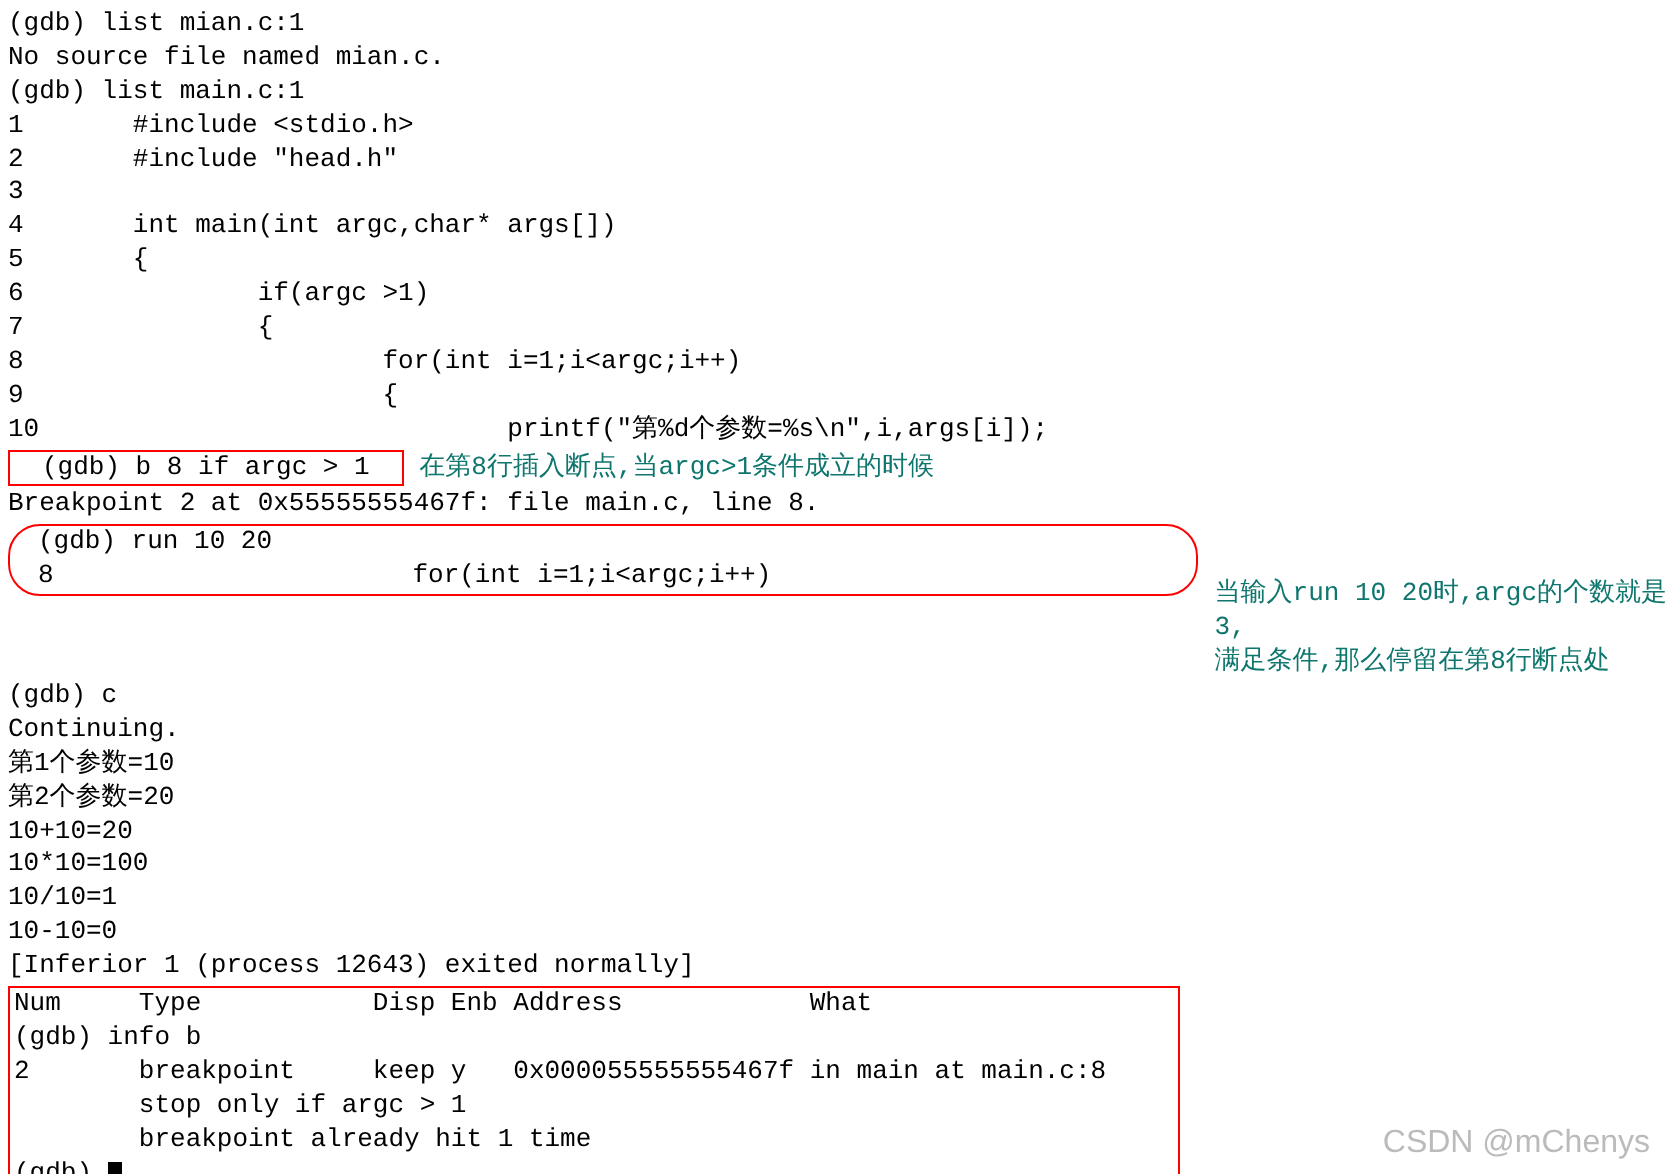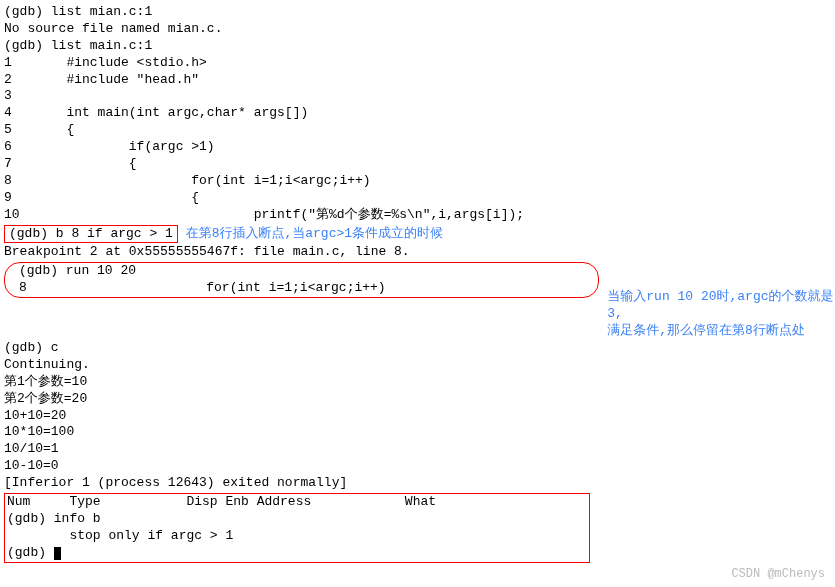--- a/index.html
+++ b/index.html
@@ -11,39 +11,39 @@
     background: #fff;
     color: #000;
     width: 835px;
   }
   .line { white-space: pre; }
   .redbox {
     border: 1.5px solid #ff0000;
     margin: 1px 0;
     display: inline-block;
   }
-  .redtext { color: #3b82f6; }
+  .redtext { color: #0f766e; }
   .nowrap { white-space: nowrap; }
   .flex { display: flex; align-items: flex-start; }
   .flexcol { display: flex; flex-direction: column; }
   .side-anno { margin-left: 8px; margin-top: 28px; }
   .cursor {
     display: inline-block;
     width: 7px;
     height: 13px;
     background: #000;
     vertical-align: text-bottom;
   }
   .watermark {
     position: fixed;
     right: 10px;
     bottom: 4px;
     color: #bbb;
-    font-size: 12px;
-    font-family: Liberation Mono, monospace;
+    font-size: 16px;
+    font-family: Liberation Sans, sans-serif;
   }
 </style>
 </head>
 <body>
 
 <div>
   <div class="line">(gdb) list mian.c:1</div>
   <div class="line">No source file named mian.c.</div>
   <div class="line">(gdb) list main.c:1</div>
   <div class="line">1       #include &lt;stdio.h&gt;</div>
@@ -51,21 +51,21 @@
   <div class="line">3</div>
   <div class="line">4       int main(int argc,char* args[])</div>
   <div class="line">5       {</div>
   <div class="line">6               if(argc &gt;1)</div>
   <div class="line">7               {</div>
   <div class="line">8                       for(int i=1;i&lt;argc;i++)</div>
   <div class="line">9                       {</div>
   <div class="line">10                              printf("第%d个参数=%s\n",i,args[i]);</div>
 
   <div class="nowrap">
-    <span class="redbox" style="padding:0 4px;">
+    <span class="redbox" style="padding:0 16px;">
       <span class="line">(gdb) b 8 if argc &gt; 1</span>
     </span>
     <span class="redtext">在第8行插入断点,当argc&gt;1条件成立的时候</span>
   </div>
 
   <div class="line">Breakpoint 2 at 0x55555555467f: file main.c, line 8.</div>
 
   <div class="flex">
     <div class="redbox" style="width:590px; padding:0 14px;border-radius:16px;">
       <div class="line">(gdb) run 10 20</div>
@@ -84,18 +84,20 @@
   <div class="line">第2个参数=20</div>
   <div class="line">10+10=20</div>
   <div class="line">10*10=100</div>
   <div class="line">10/10=1</div>
   <div class="line">10-10=0</div>
   <div class="line">[Inferior 1 (process 12643) exited normally]</div>
 
   <div class="redbox" style="width:580px; padding:0 2px;">
     <div class="line">Num     Type           Disp Enb Address            What</div>
     <div class="line">(gdb) info b</div>
+    <div class="line">2       breakpoint     keep y   0x000055555555467f in main at main.c:8</div>
     <div class="line">        stop only if argc &gt; 1</div>
+    <div class="line">        breakpoint already hit 1 time</div>
     <div class="line"><span>(gdb) </span><span class="cursor"></span></div>
   </div>
 </div>
 
 <div class="watermark">CSDN @mChenys</div>
 
 </body></html>

